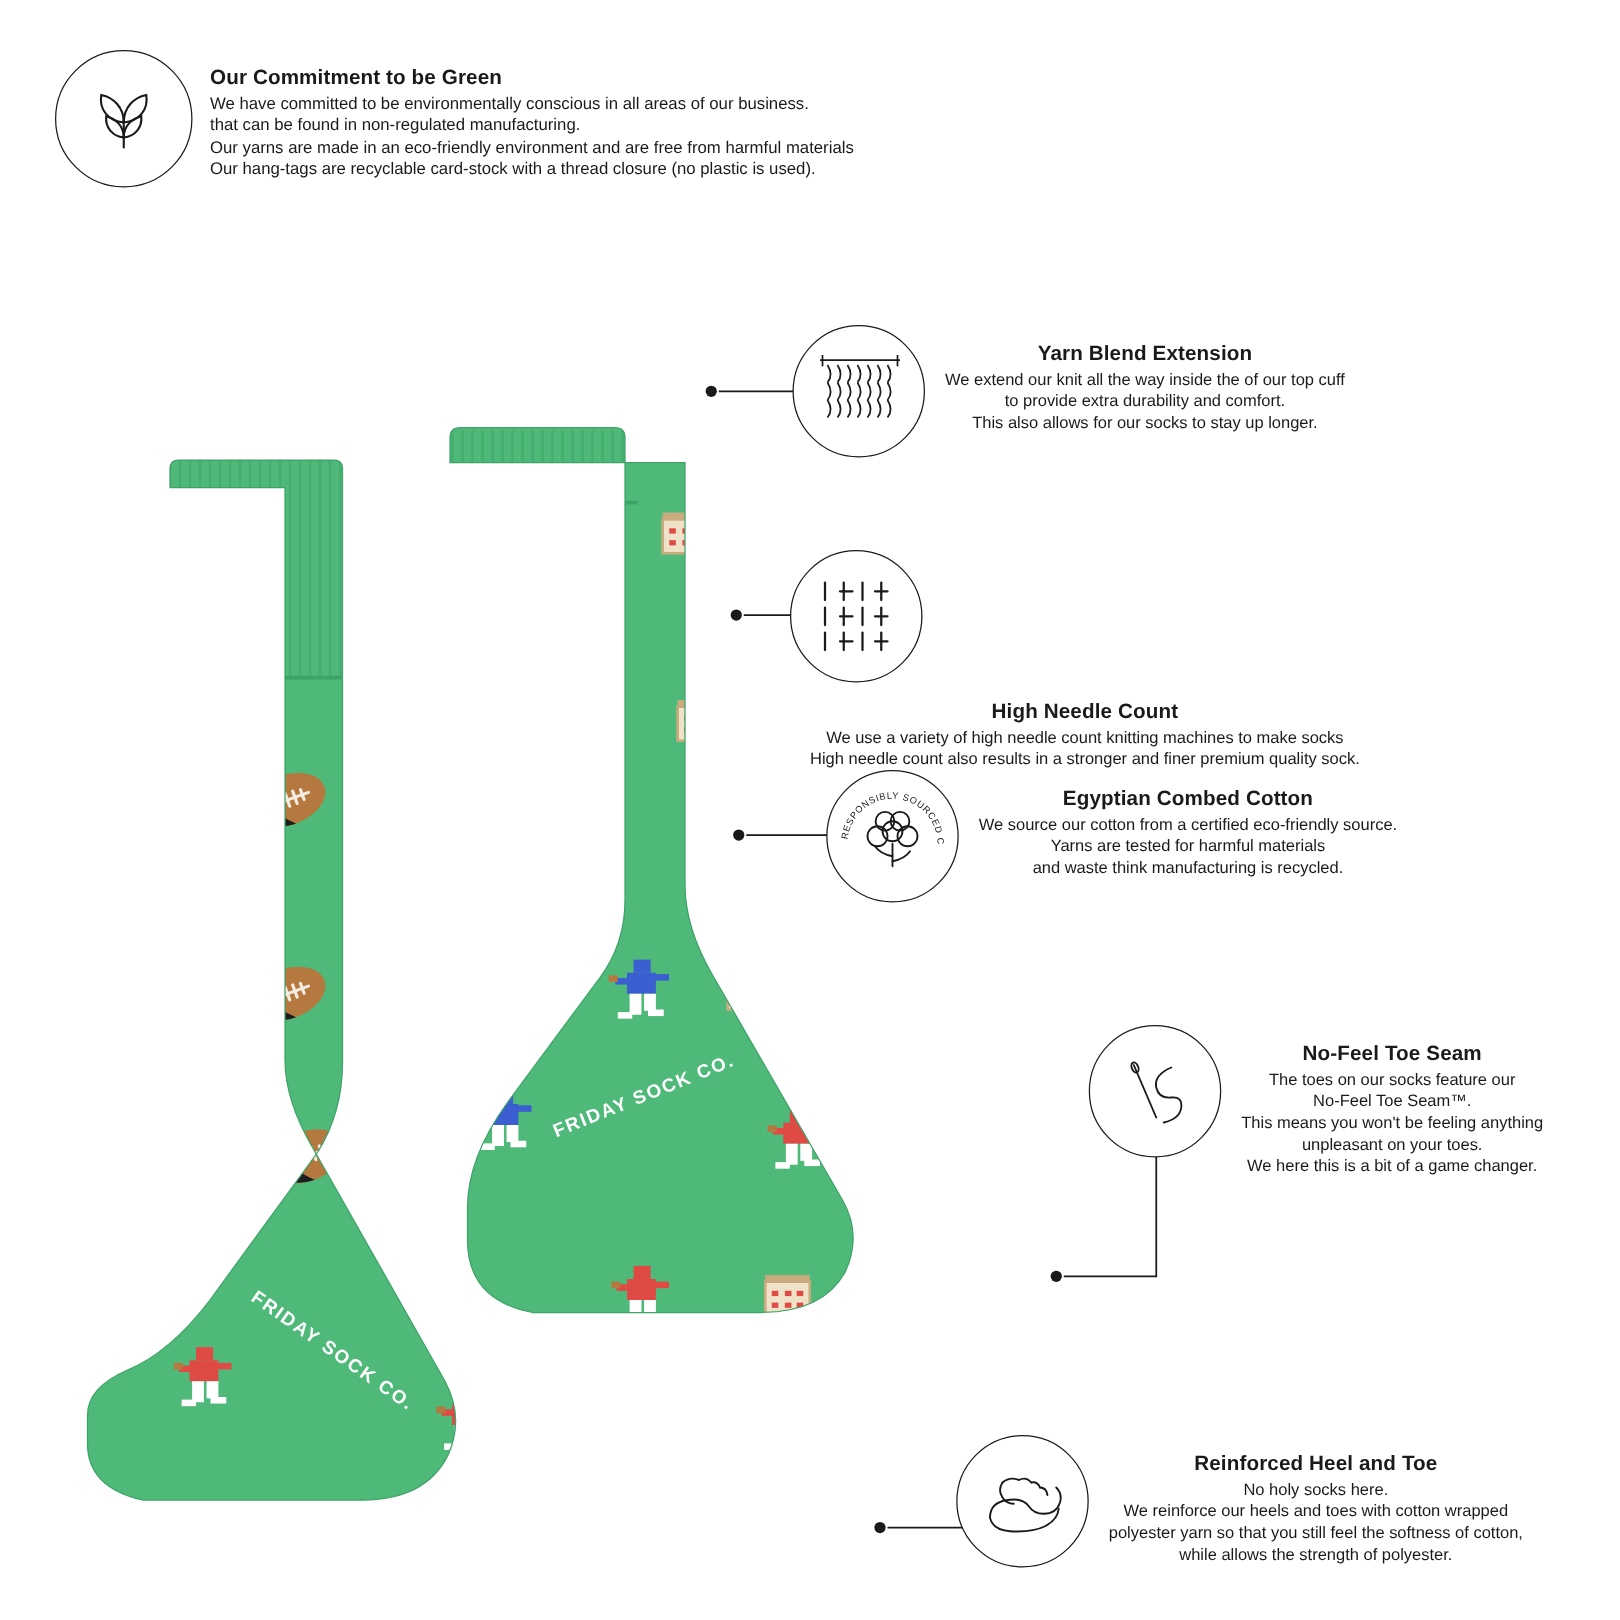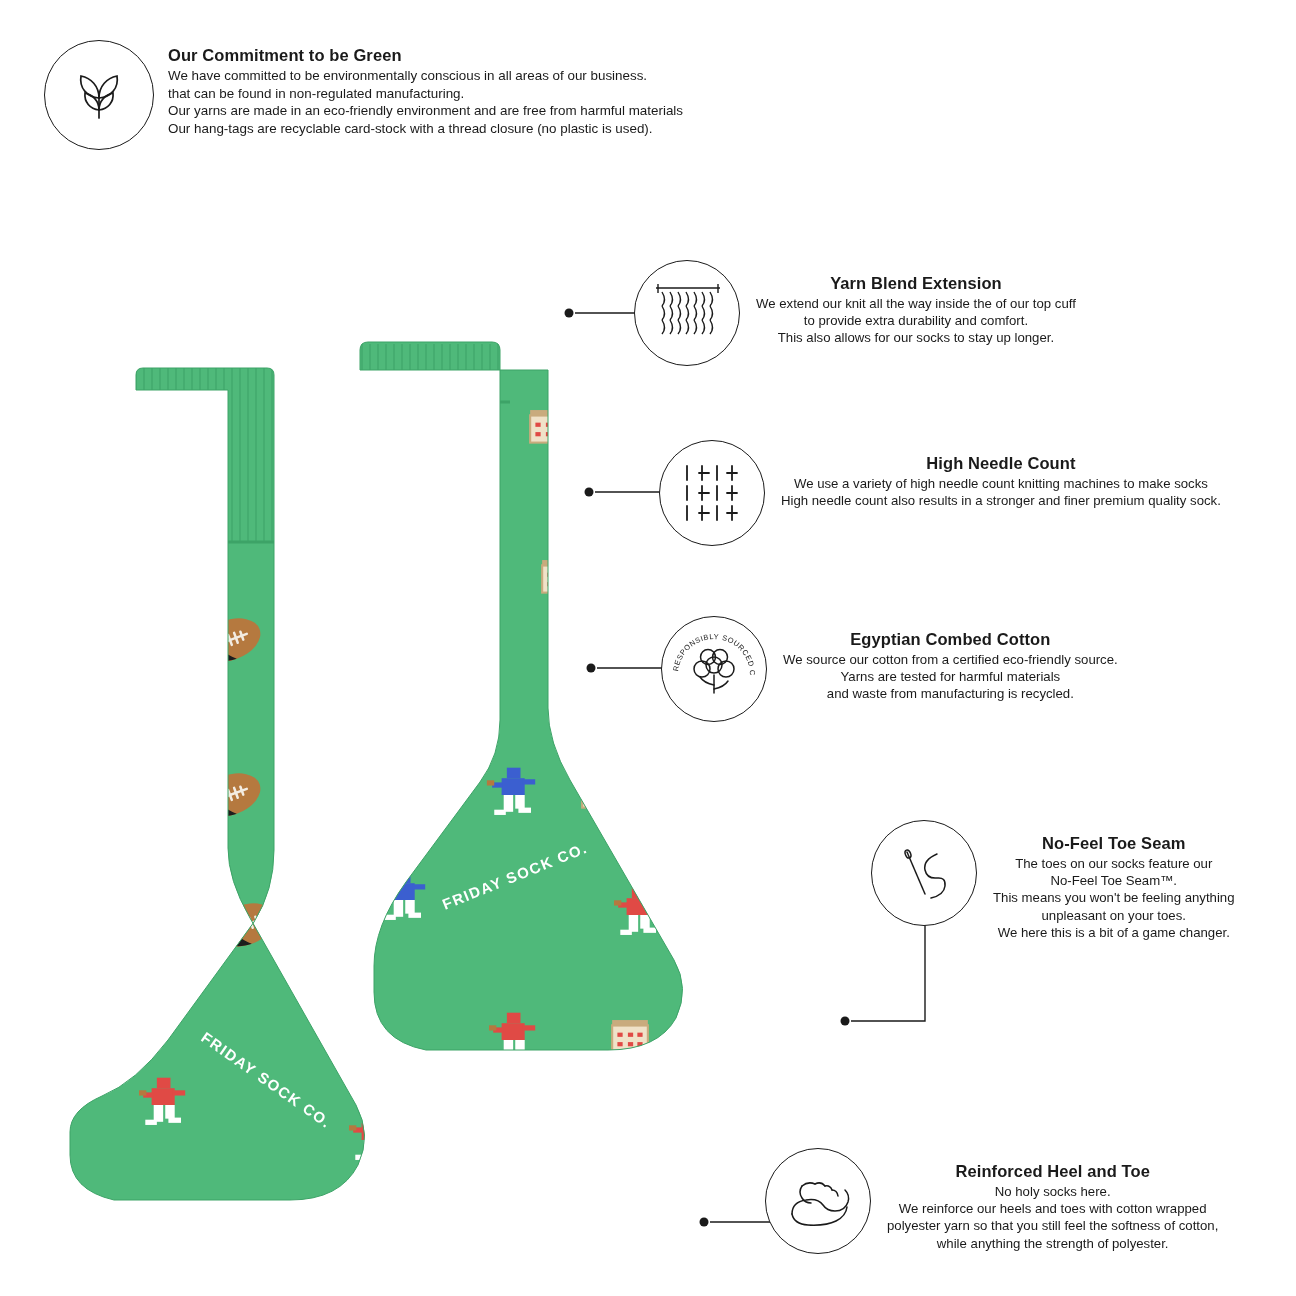--- a/index.html
+++ b/index.html
@@ -21,21 +21,21 @@
     height: 1296px;
   }
 
   
   .green-block {
     position: absolute;
     left: 44px;
     top: 40px;
     width: 700px;
     display: flex;
-    align-items: flex-start;
+    align-items: center;
   }
   .green-icon {
     width: 108px;
     height: 108px;
     border: 1.6px solid #1a1a1a;
     border-radius: 50%;
     flex: 0 0 auto;
     display: flex;
     align-items: center;
     justify-content: center;
@@ -381,21 +381,21 @@
       </svg>
     </div>
     <div class="body">
       <h3>Yarn Blend Extension</h3>
       <p>We extend our knit all the way inside the of our top cuff</p>
       <p>to provide extra durability and comfort.</p>
       <p>This also allows for our socks to stay up longer.</p>
     </div>
   </div>
 
-  <div class="feature" style="left:659px; top:440px;">
+  <div class="feature" style="left:632px; top:440px;flex-direction:column;">
     <div class="bubble">
       <svg width="70" height="70" viewBox="0 0 70 70" fill="none" stroke="#1a1a1a" stroke-width="1.8" stroke-linecap="round">
         <g>
           <line x1="10" y1="8" x2="10" y2="22"></line>
             <line x1="22" y1="15" x2="32" y2="15"></line>
           <line x1="40" y1="8" x2="40" y2="22"></line>
             <line x1="50" y1="15" x2="60" y2="15"></line>
           <line x1="10" y1="28" x2="10" y2="42"></line>
             <line x1="22" y1="35" x2="32" y2="35"></line>
           <line x1="40" y1="28" x2="40" y2="42"></line>
@@ -439,21 +439,21 @@
           <line x1="52" y1="58" x2="52" y2="76"></line>
           <path d="M52 68 q-10 -2 -14 -8"></path>
           <path d="M52 72 q10 -2 14 -8"></path>
         </g>
       </svg>
     </div>
     <div class="body">
       <h3>Egyptian Combed Cotton</h3>
       <p>We source our cotton from a certified eco-friendly source.</p>
       <p>Yarns are tested for harmful materials</p>
-      <p>and waste from manufacturing is recycled.</p>
+      <p>and waste think manufacturing is recycled.</p>
     </div>
   </div>
 
   <div class="feature" style="left:871px; top:820px;">
     <div class="bubble">
       <svg width="74" height="74" viewBox="0 0 74 74" fill="none" stroke="#1a1a1a" stroke-width="1.5" stroke-linecap="round">
         <line x1="20" y1="16" x2="38" y2="58"></line>
         <ellipse cx="21" cy="18" rx="2.6" ry="4.2" transform="rotate(-22 21 18)"></ellipse>
         <path d="M50 18 q-14 6 -12 16 q2 9 12 8 q9 -1 8 8 q-1 9 -14 12"></path>
       </svg>
@@ -478,17 +478,17 @@
         <path d="M35 18 q6 -3 10 2"></path>
         <path d="M45 20 q5 -1 7 4"></path>
         <path d="M52 24 q5 0 6 6"></path>
       </svg>
     </div>
     <div class="body">
       <h3>Reinforced Heel and Toe</h3>
       <p>No holy socks here.</p>
       <p>We reinforce our heels and toes with cotton wrapped</p>
       <p>polyester yarn so that you still feel the softness of cotton,</p>
-      <p>while anything the strength of polyester.</p>
+      <p>while allows the strength of polyester.</p>
     </div>
   </div>
 
 </div>
 
 </body></html>

